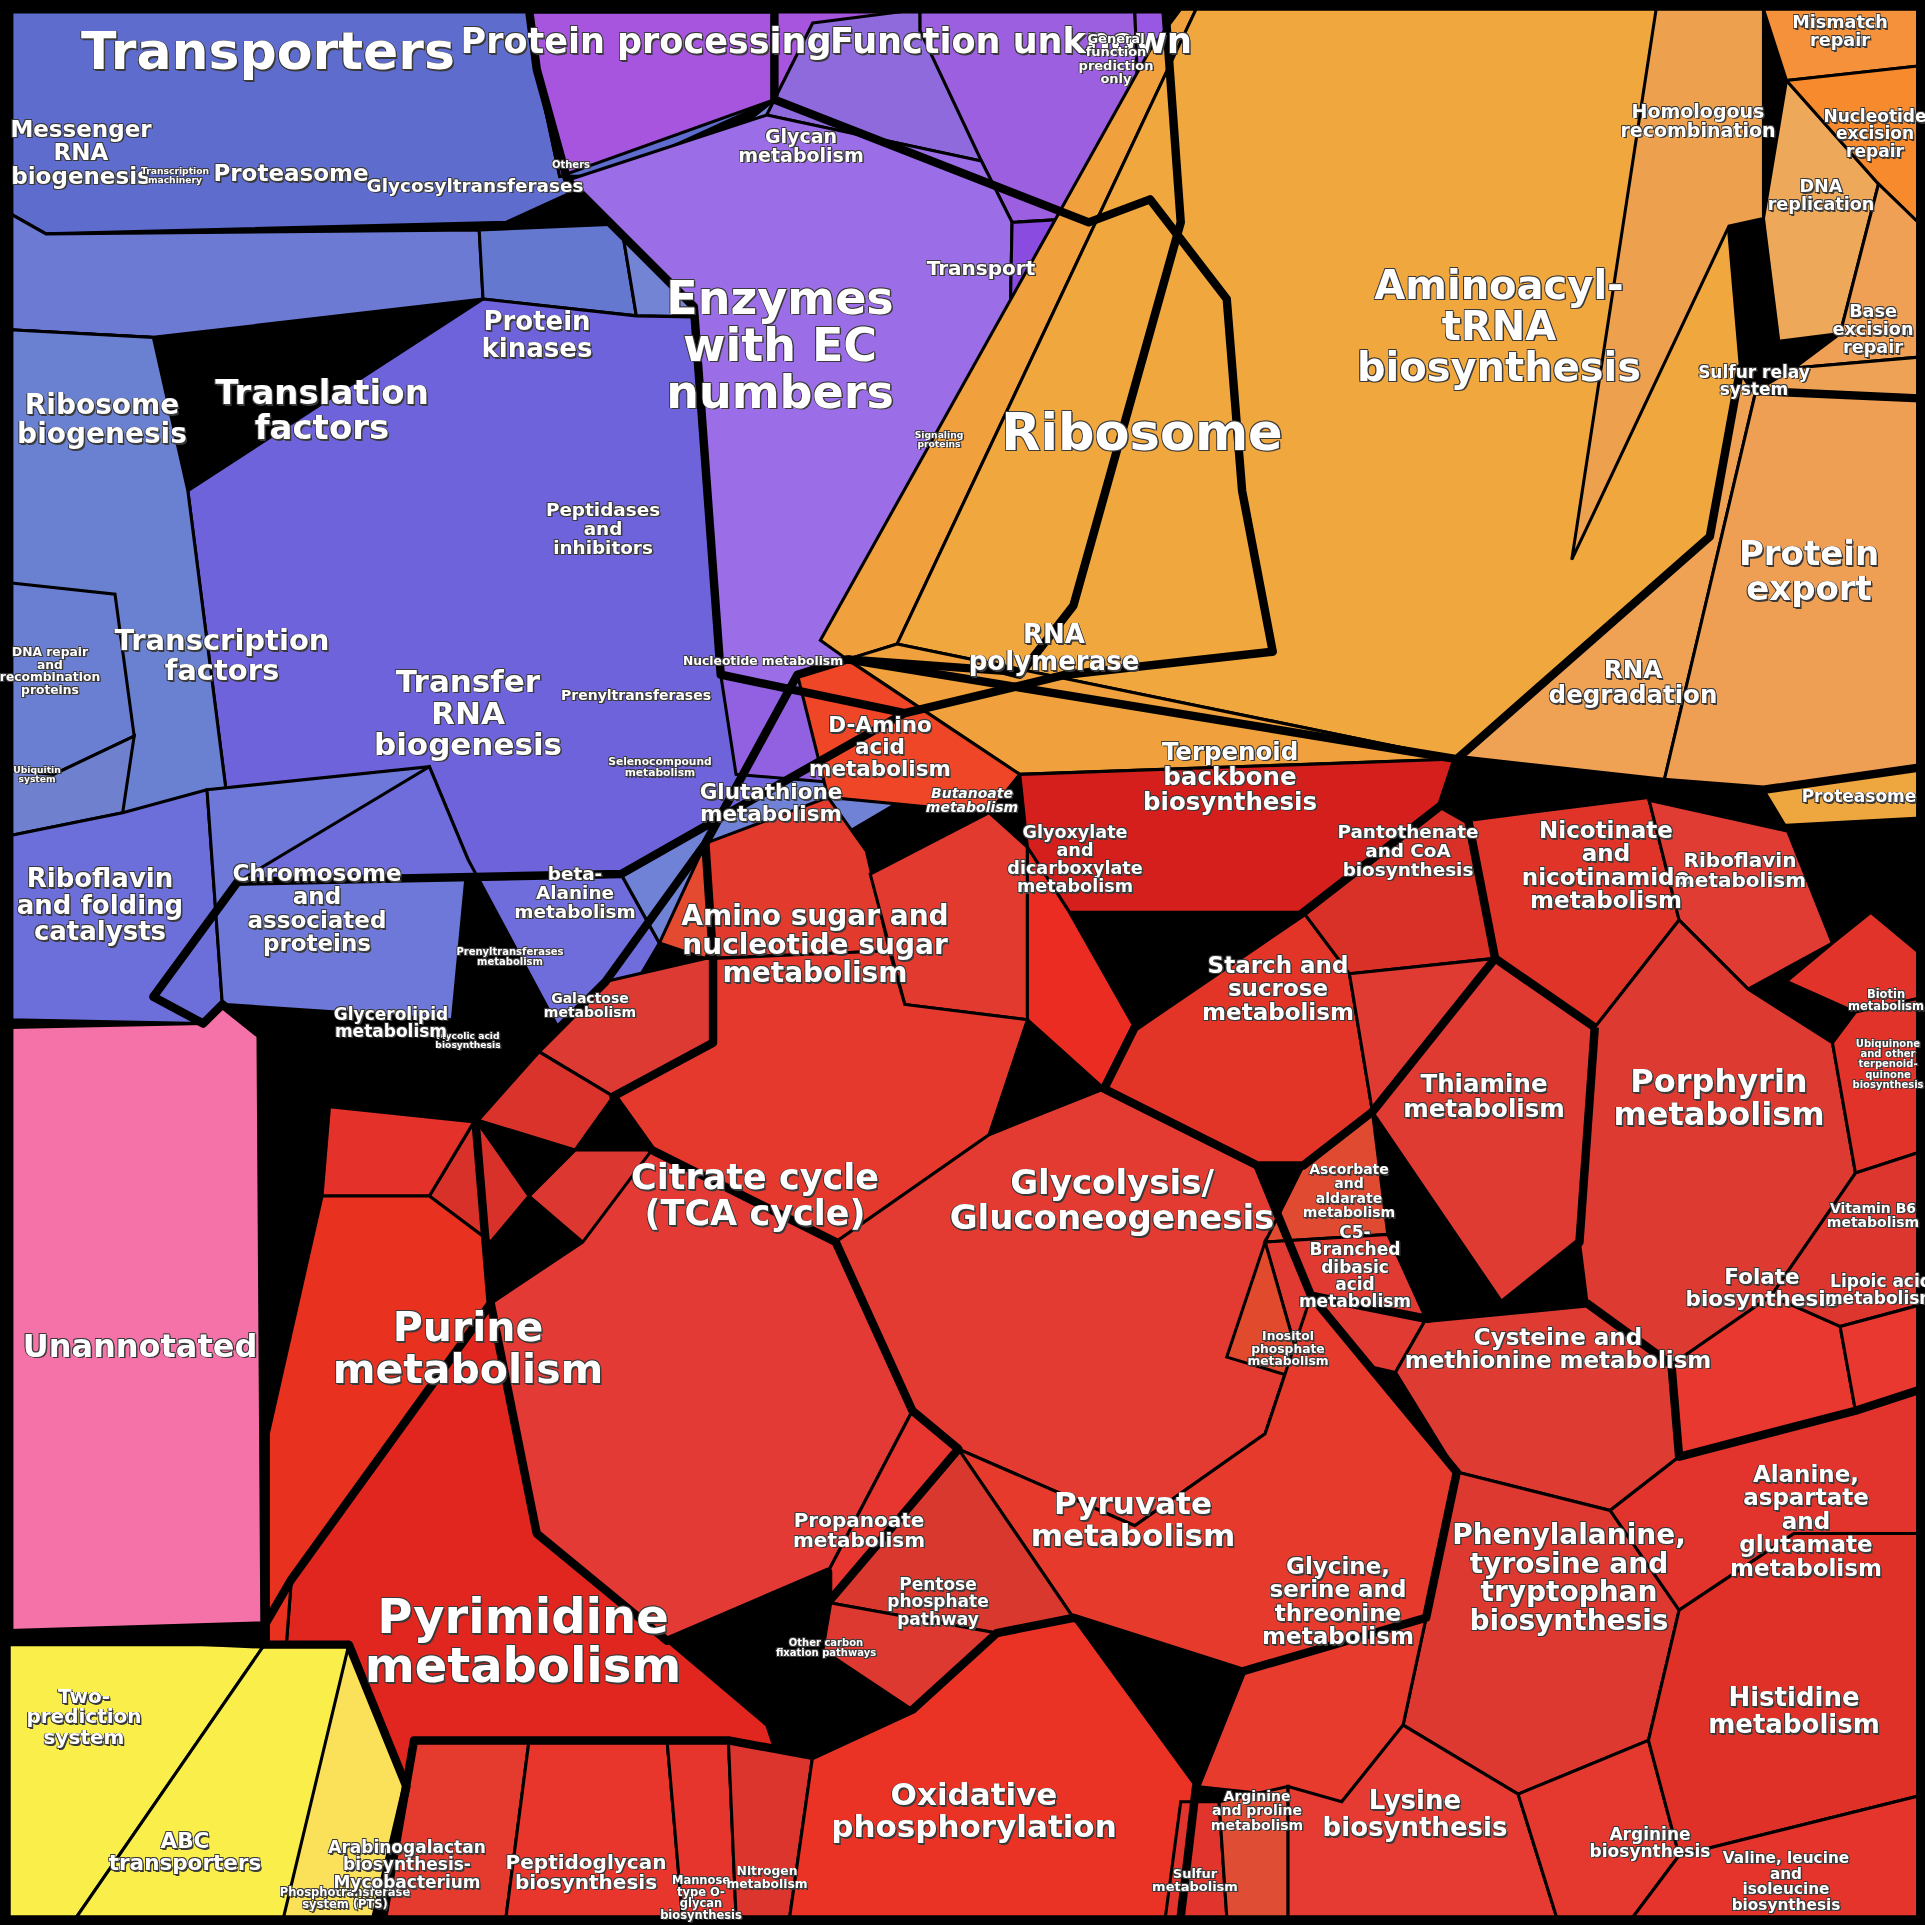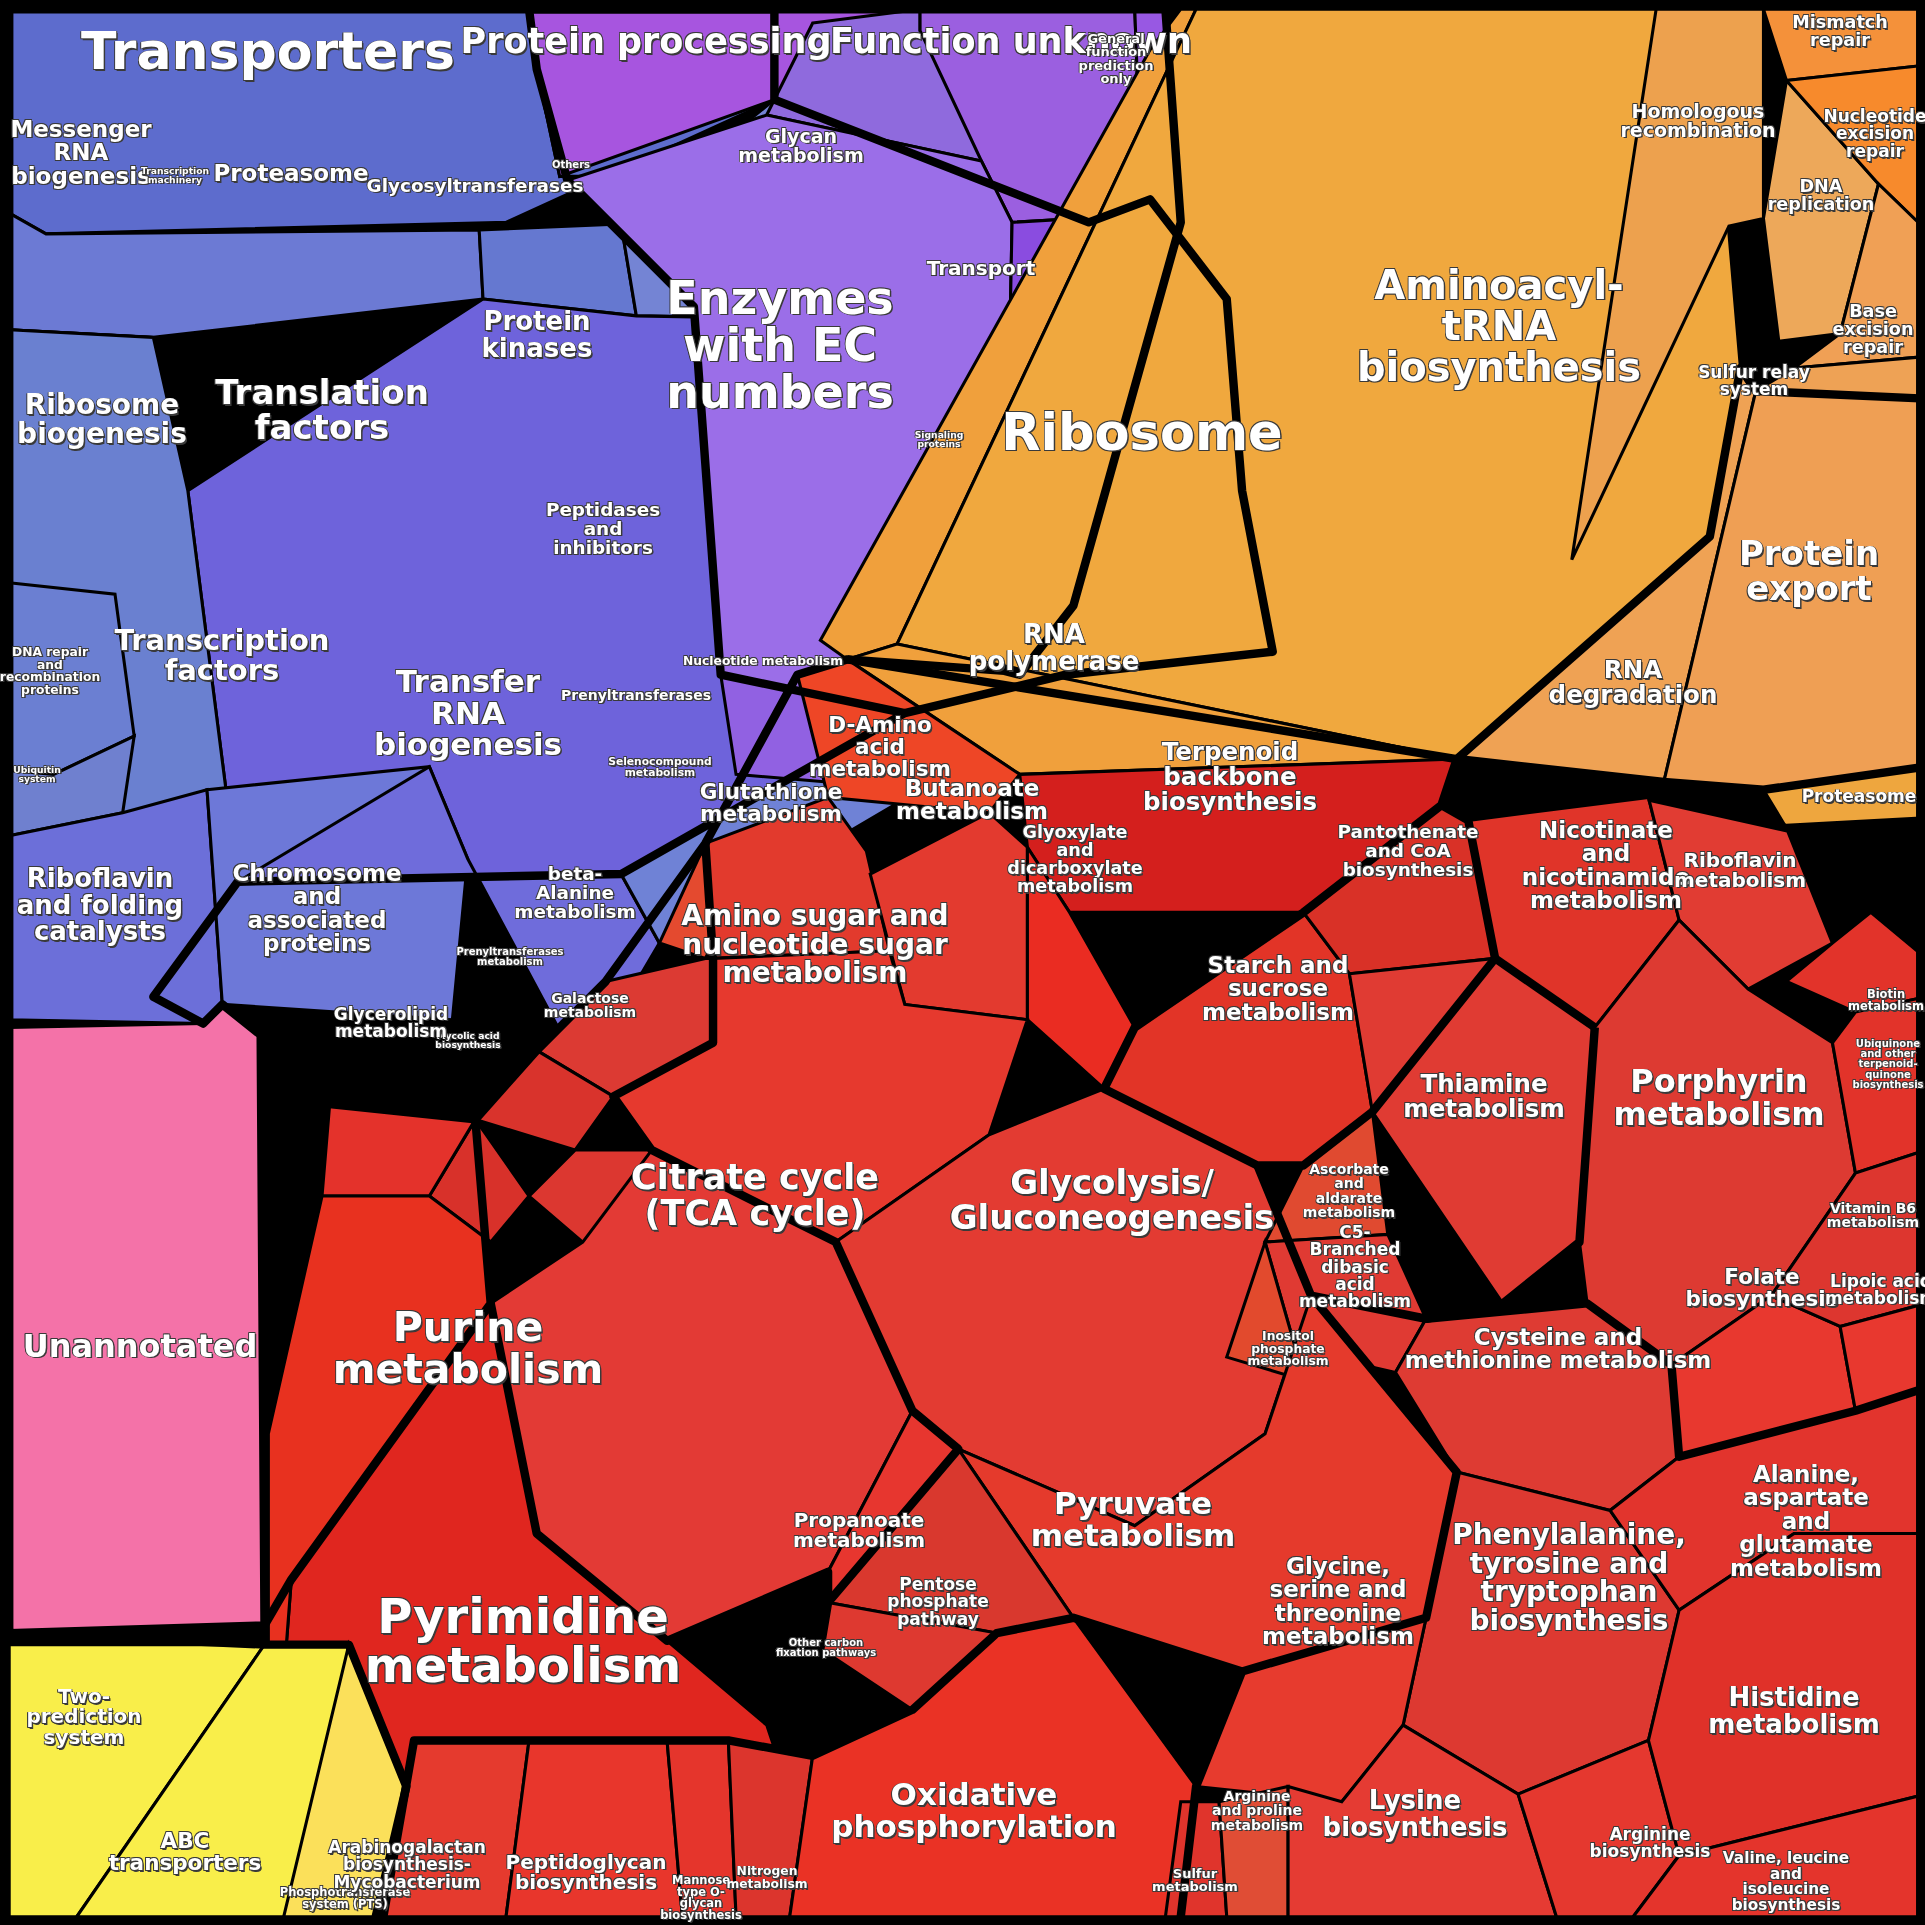--- a/index.html
+++ b/index.html
@@ -217,21 +217,21 @@
       <div class="lbl" style="left: 1809px; top: 571px; font-size: 34px;">Protein
 export</div>
       <div class="lbl" style="left: 1859px; top: 797px; font-size: 17px;">Proteasome</div>
       <div class="lbl" style="left: 880px; top: 715px; font-size: 21.5px; margin-top: 32px;">D-Amino
 acid
 metabolism</div>
       <div class="lbl" style="left: 660px; top: 768px; font-size: 10.7px;">Selenocompound
 metabolism</div>
       <div class="lbl" style="left: 771px; top: 803px; font-size: 21.5px;">Glutathione
 metabolism</div>
-      <div class="lbl" style="left: 972px; top: 800px; font-size: 23px;">Butanoate
+      <div class="lbl" style="left: 972px; top: 800px; font-size: 14px; font-style: italic;">Butanoate
 metabolism</div>
       <div class="lbl" style="left: 1230px; top: 776px; font-size: 24.5px;">Terpenoid
 backbone
 biosynthesis</div>
       <div class="lbl" style="left: 1075px; top: 860px; font-size: 17.6px;">Glyoxylate
 and
 dicarboxylate
 metabolism</div>
       <div class="lbl" style="left: 575px; top: 893px; font-size: 18.4px;">beta-
 Alanine

